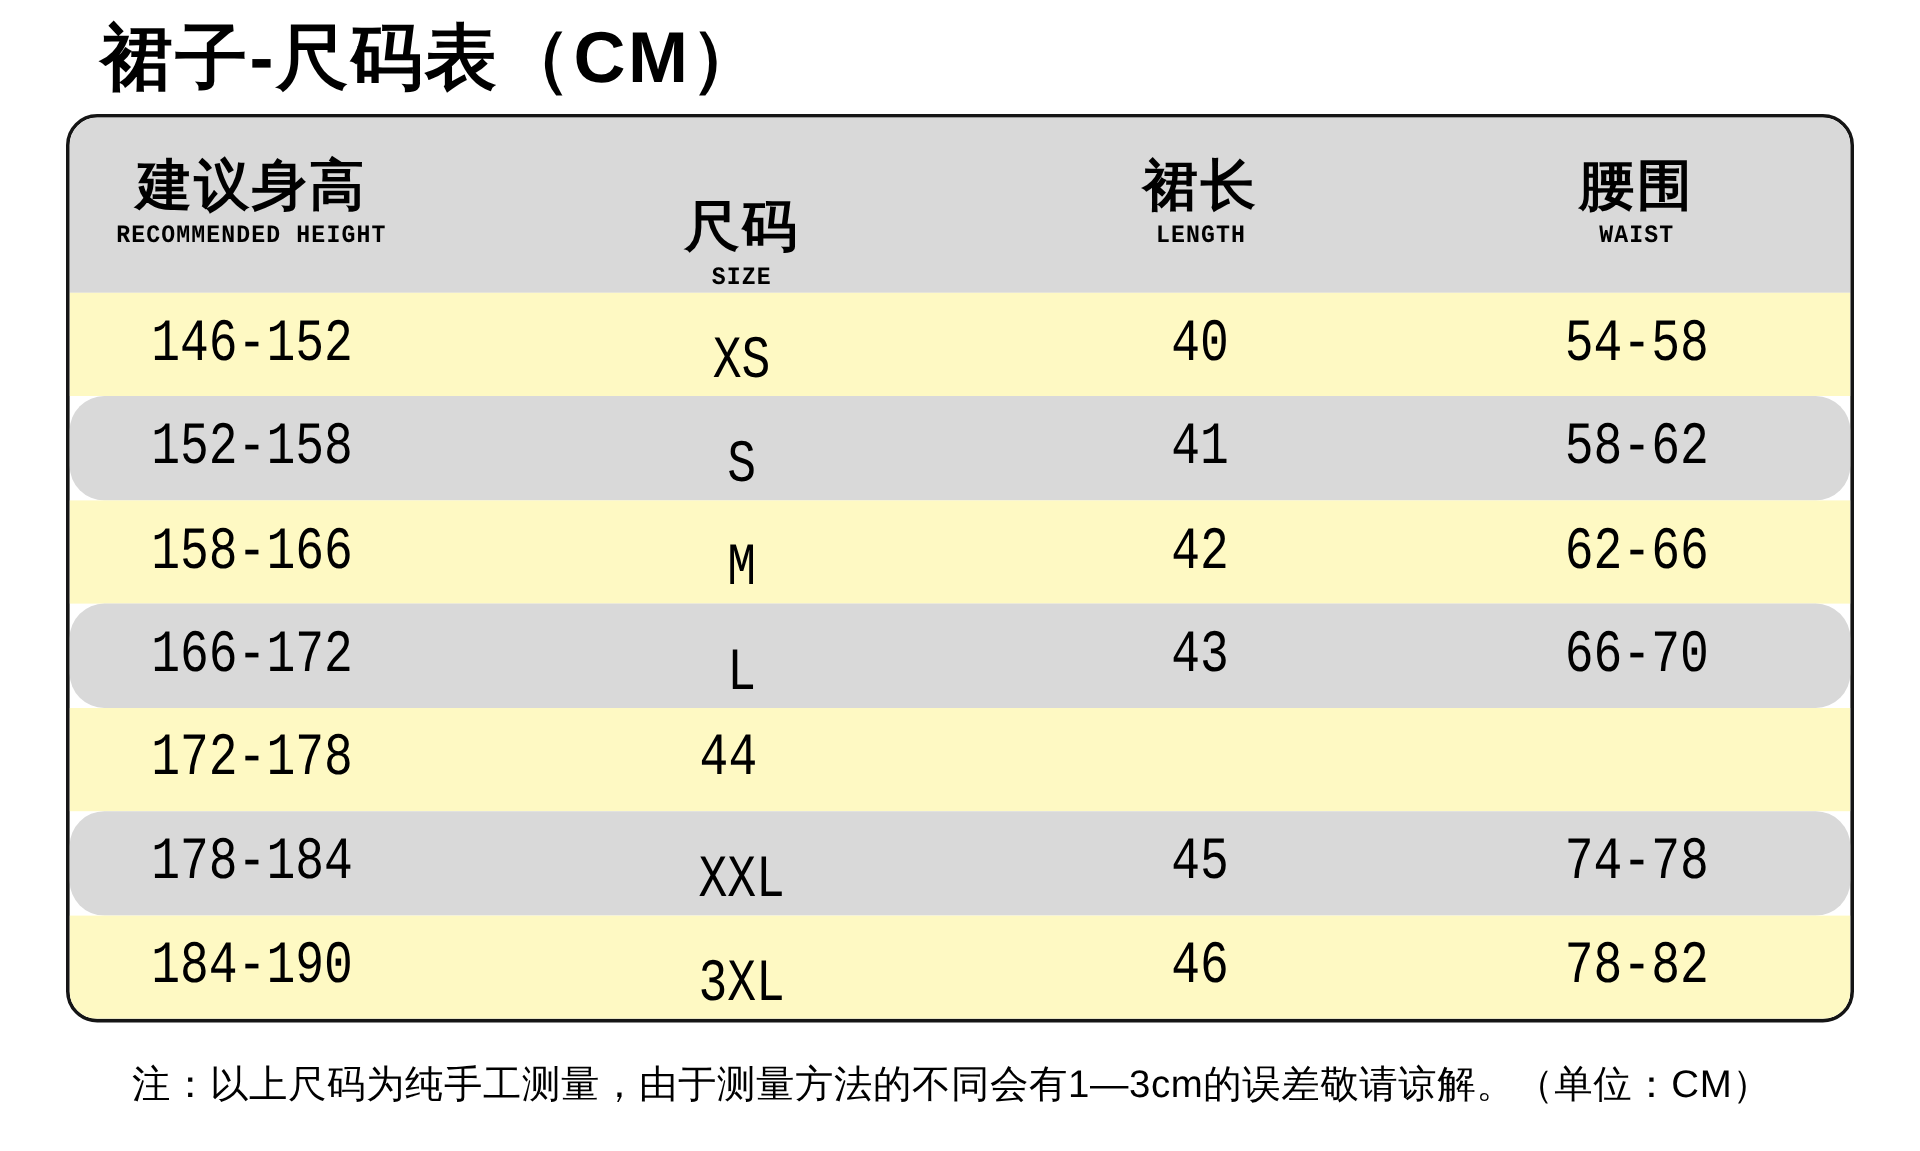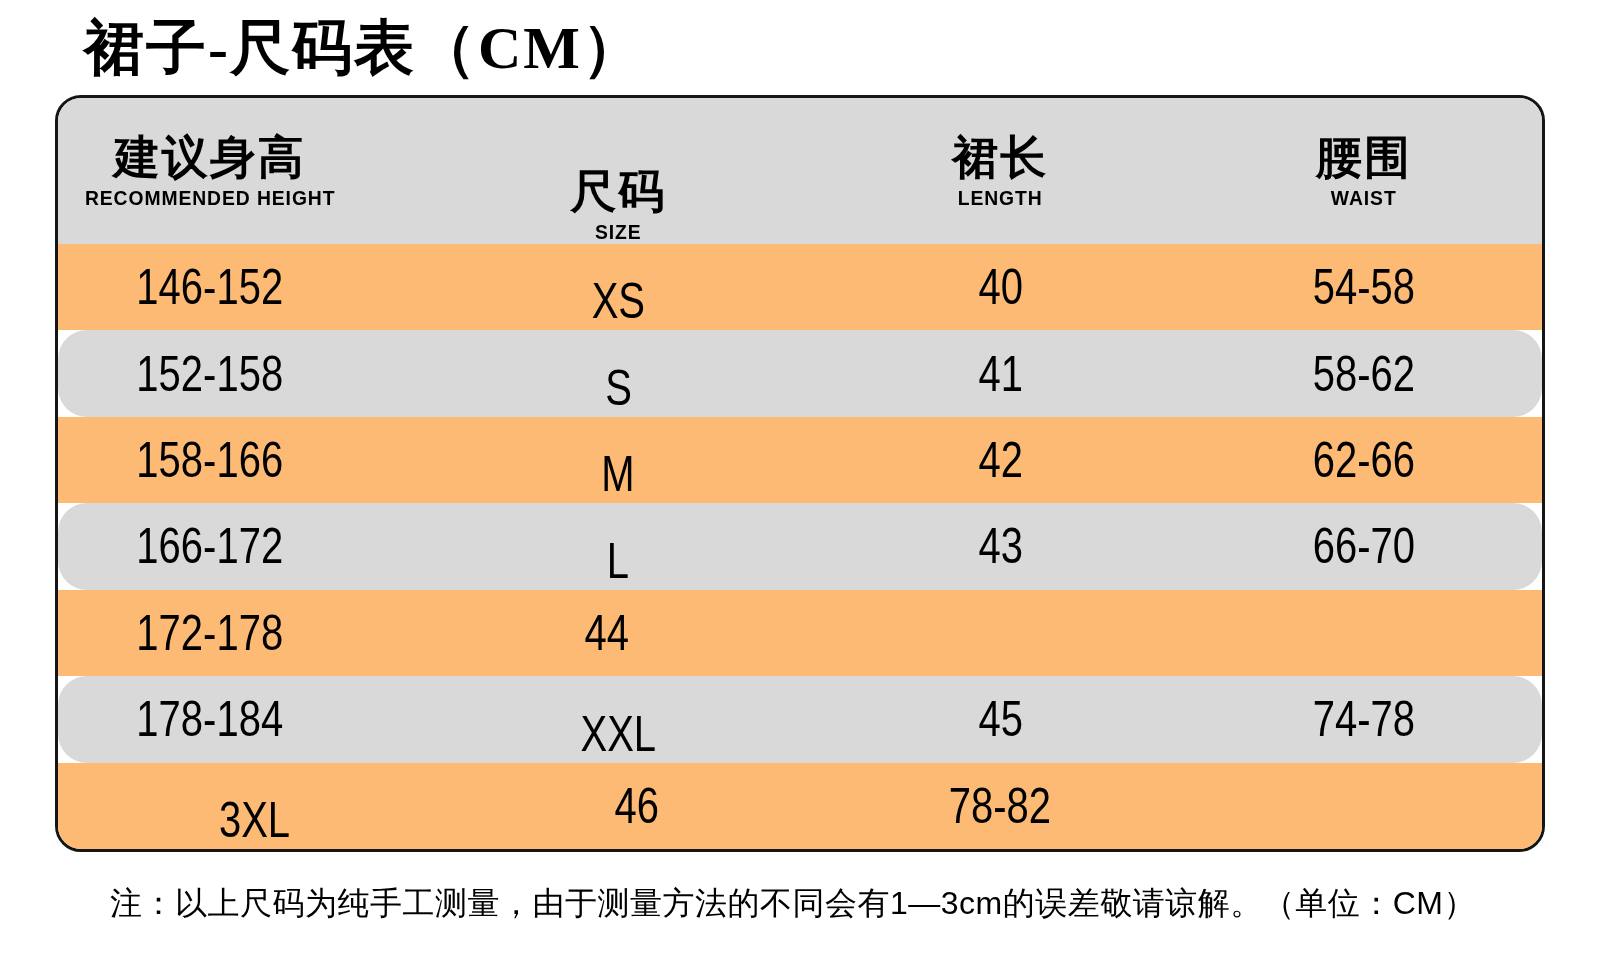--- a/index.html
+++ b/index.html
@@ -14,41 +14,42 @@
   .page{
     position:relative;
     width:1600px;height:959px;
     background:var(--background);
     color:var(--text);
     font-family:"Liberation Sans","DejaVu Sans",sans-serif;
     overflow:hidden;
   }
   .title{
     position:absolute;left:84px;top:8px;
-    font-family:Liberation Serif, serif;
+    font-family:Liberation Sans, sans-serif;
     font-weight:700;
     font-size:60px;
     letter-spacing:2px;
     color:var(--text);
     white-space:nowrap;
   }
   .size-table{
     position:absolute;left:55px;top:95px;
     width:1490px;height:757px;
     border:3px solid var(--border);
     border-radius:26px;
     overflow:hidden;
     display:flex;flex-direction:column;
     background:#fff;
+    font-family:Liberation Mono, monospace;
   }
   .thead{
     display:flex;flex:0 0 146px;
     background:var(--header-bg);
   }
-  .tr{display:flex;flex:1 1 auto;background:#fdba74;}
+  .tr{display:flex;flex:1 1 auto;background:#fef9c3;}
   .tr.alt{background:var(--row-alt-bg);border-radius:29px;}
   .th,.td{
     display:flex;flex-direction:column;
     align-items:center;justify-content:center;
     overflow:hidden;
   }
   .c1{width:24.5%;padding-right:60px;}
   .c2{width:26.5%;justify-content:flex-end;}
   .c3{width:25%;}
   .c4{width:24%;}
@@ -185,20 +186,23 @@
         </div>
       <div class="td c3">
           <span class="val">45</span>
         </div>
       <div class="td c4">
           <span class="val">74-78</span>
         </div>
     </div>
 
     <div class="tr">
+      <div class="td c1">
+          <span class="val">184-190</span>
+        </div>
       <div class="td c2">
           <span class="val">3XL</span>
         </div>
       <div class="td c3">
           <span class="val">46</span>
         </div>
       <div class="td c4">
           <span class="val">78-82</span>
         </div>
     </div>

